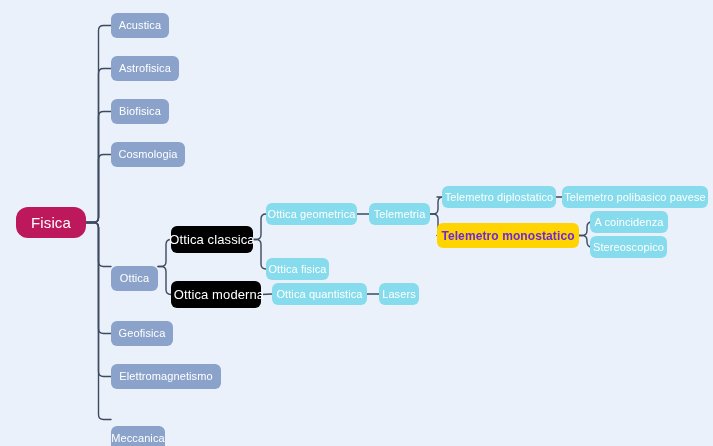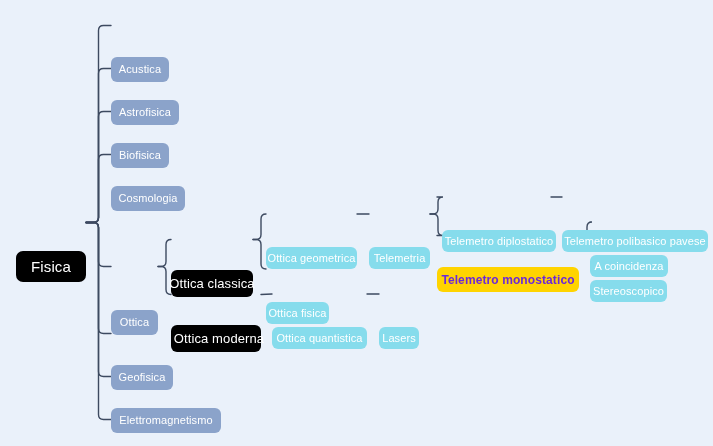--- a/index.html
+++ b/index.html
@@ -31,25 +31,24 @@
     position: absolute;
     box-sizing: border-box;
     display: flex;
     align-items: center;
     justify-content: center;
     border-radius: 6px;
     color: #ffffff;
     white-space: nowrap;
     line-height: 1;
     letter-spacing: 0.1px;
-    margin-top: 44px;
   }
   .node.lvl-root {
-    background: #000000;
-    border-radius: 7px;
+    background: #be185d;
+    border-radius: 12px;
     font-size: 15px;
   }
   .node.lvl-1 {
     background: #8ba3ca;
     font-size: 11px;
   }
   .node.lvl-2 {
     background: #000000;
     font-size: 13px;
   }

